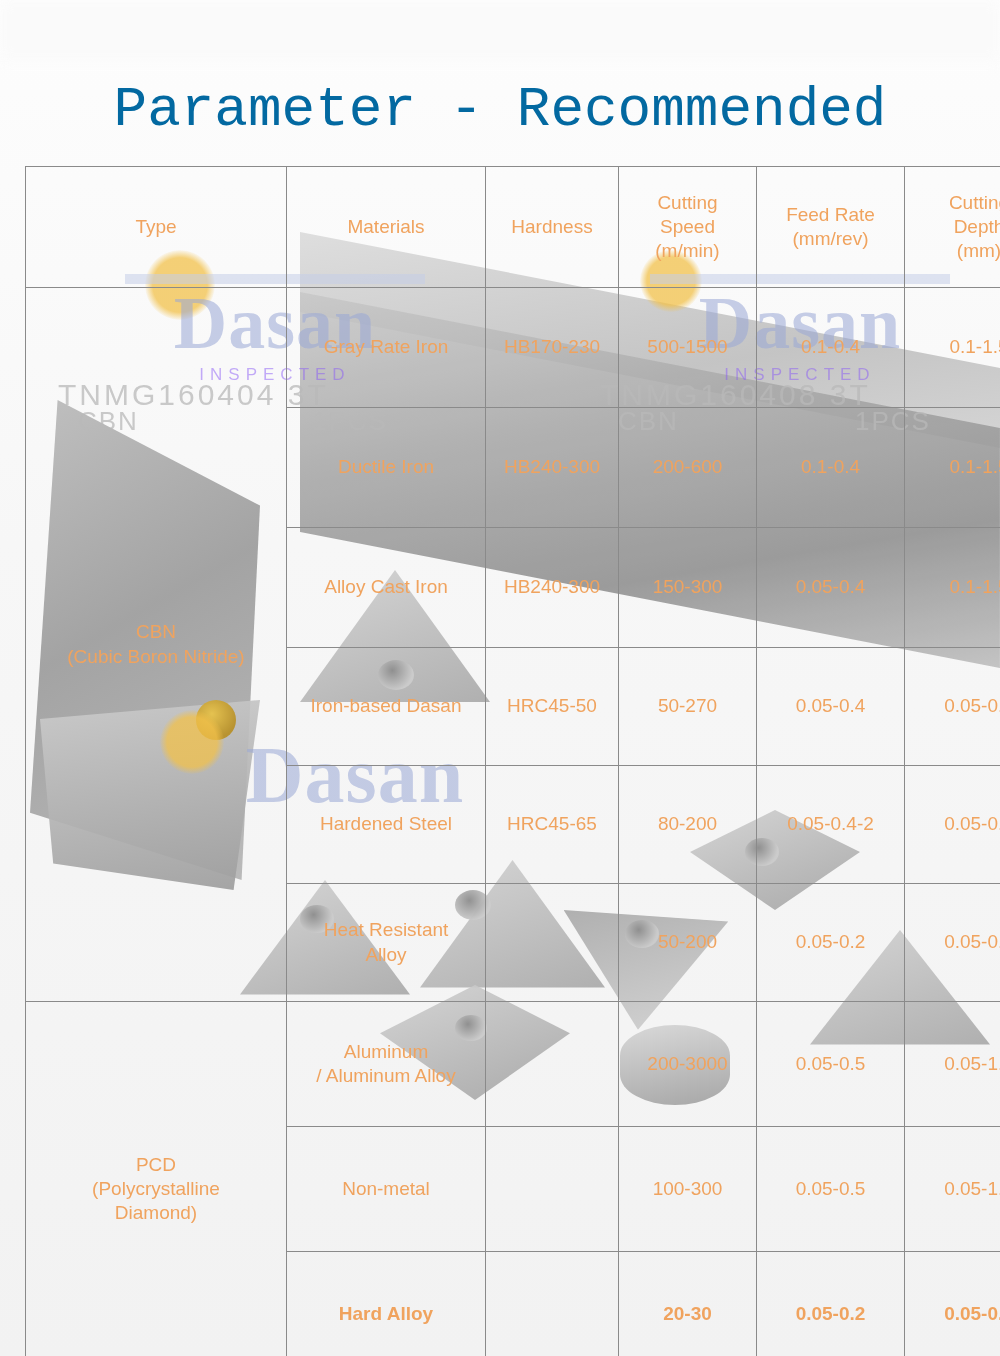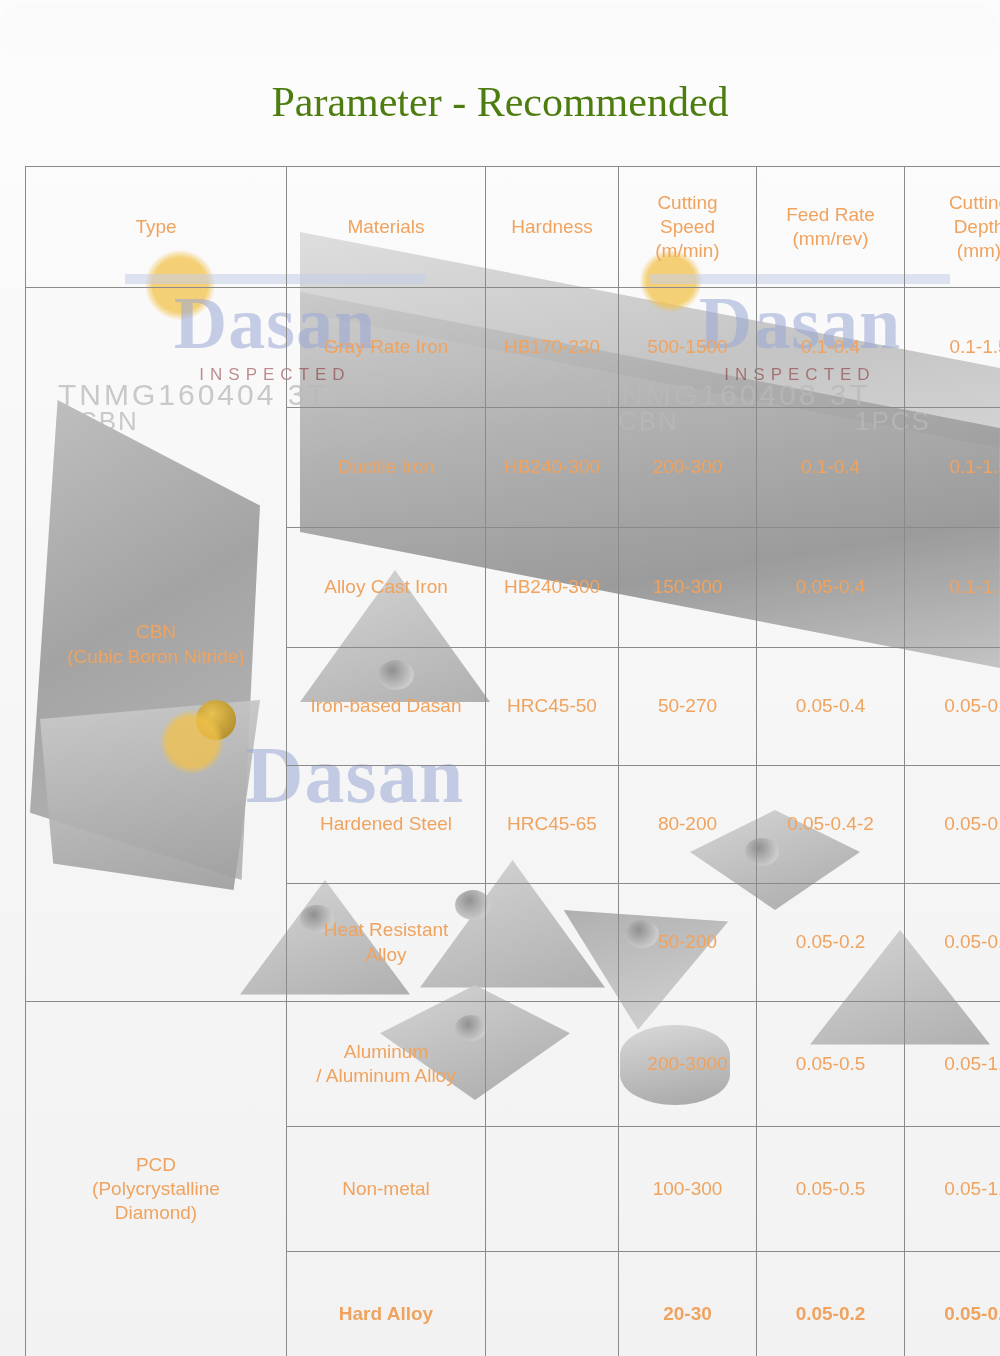--- a/index.html
+++ b/index.html
@@ -103,21 +103,21 @@
     line-height: 1;
   }
   .wm .wm-name {
     font-family: "Liberation Serif", serif;
     font-weight: bold;
     color: #9aa8d6;
     opacity: .55;
     letter-spacing: 1px;
   }
   .wm .wm-sub {
-    color: #7f1d1d;
+    color: #8b5cf6;
     opacity: .5;
     letter-spacing: 6px;
     font-size: 17px;
     margin-top: 6px;
   }
   .wm .wm-bar {
     height: 10px;
     background: #c5cde8;
     opacity: .55;
     margin: 4px auto 2px;
@@ -142,23 +142,23 @@
     position: relative;
     z-index: 2;
     width: 1000px;
     height: 1356px;
   }
   .title {
     position: absolute;
     left: 0; right: 0;
     top: 78px;
     text-align: center;
-    font-size: 42px;
-    color: #4d7c0f;
-    font-family: Liberation Serif, serif;
+    font-size: 56px;
+    color: #0369a1;
+    font-family: Liberation Mono, monospace;
     font-weight: normal;
   }
   table.param {
     position: absolute;
     left: 25px;
     top: 166px;
     width: 950px;
     border-collapse: collapse;
     table-layout: fixed;
   }
@@ -280,21 +280,21 @@
         <td class="c-mat">Gray Rate Iron</td>
         <td class="c-hard">HB170-230</td>
         <td class="c-speed">500-1500</td>
         <td class="c-feed">0.1-0.4</td>
         <td class="c-depth">0.1-1.5</td>
       </tr>
 
       <tr style="height:120px;">
         <td class="c-mat">Ductile Iron</td>
         <td class="c-hard">HB240-300</td>
-        <td class="c-speed">200-300</td>
+        <td class="c-speed">200-600</td>
         <td class="c-feed">0.1-0.4</td>
         <td class="c-depth">0.1-1.5</td>
       </tr>
 
       <tr style="height:120px;">
         <td class="c-mat">Alloy Cast Iron</td>
         <td class="c-hard">HB240-300</td>
         <td class="c-speed">150-300</td>
         <td class="c-feed">0.05-0.4</td>
         <td class="c-depth">0.1-1.5</td>

